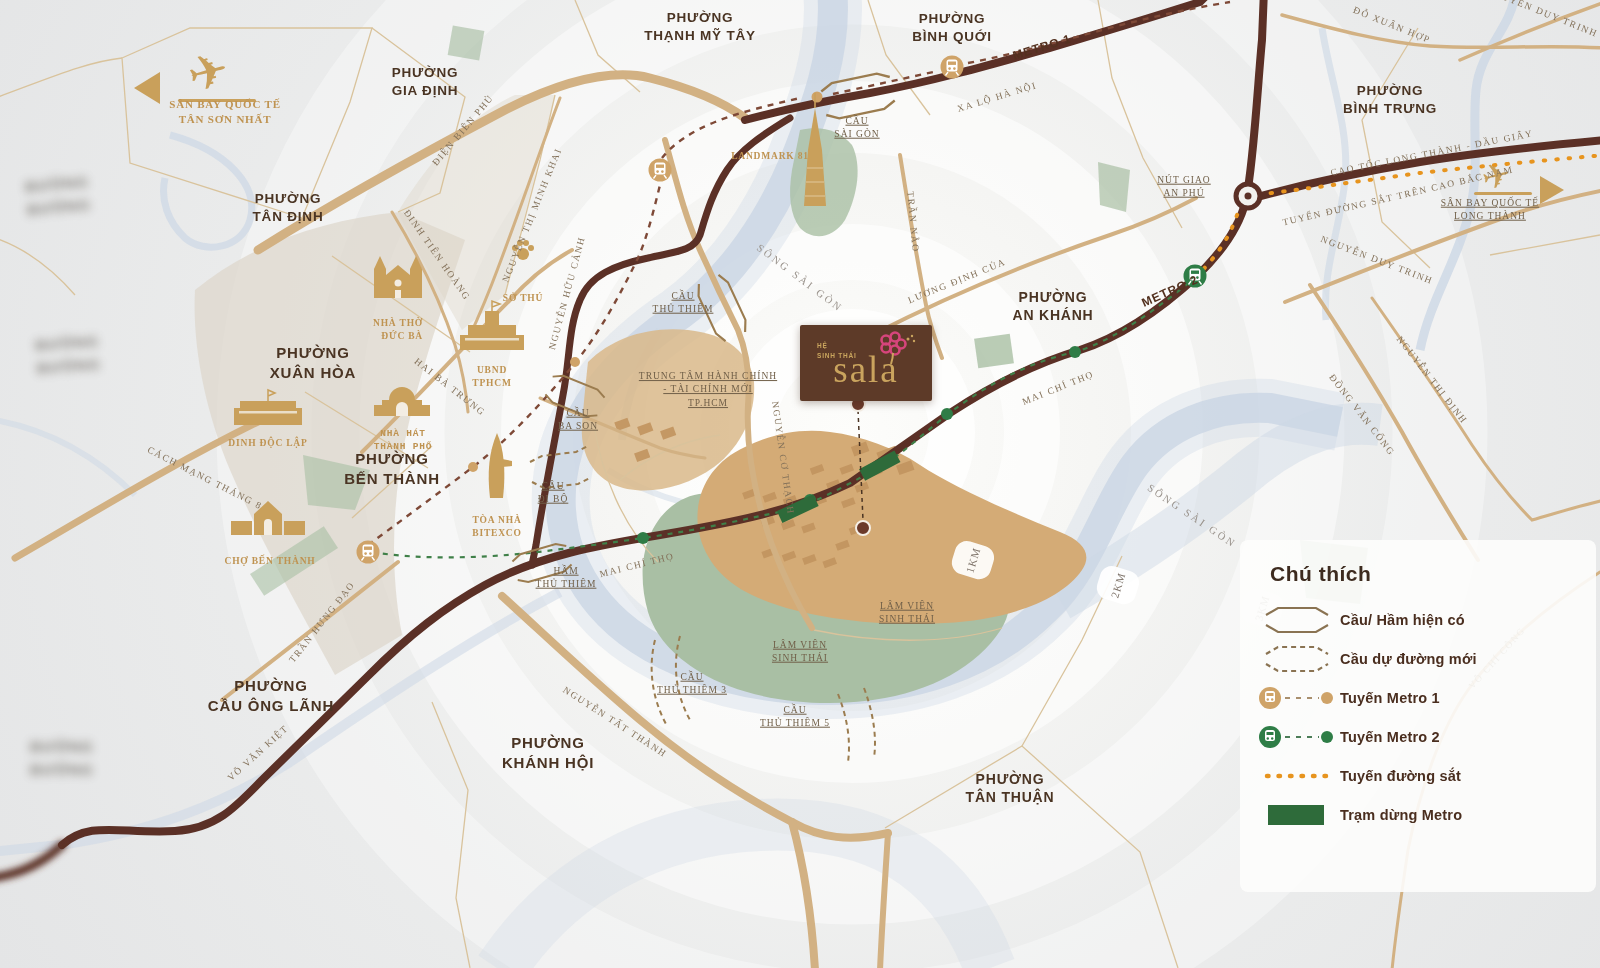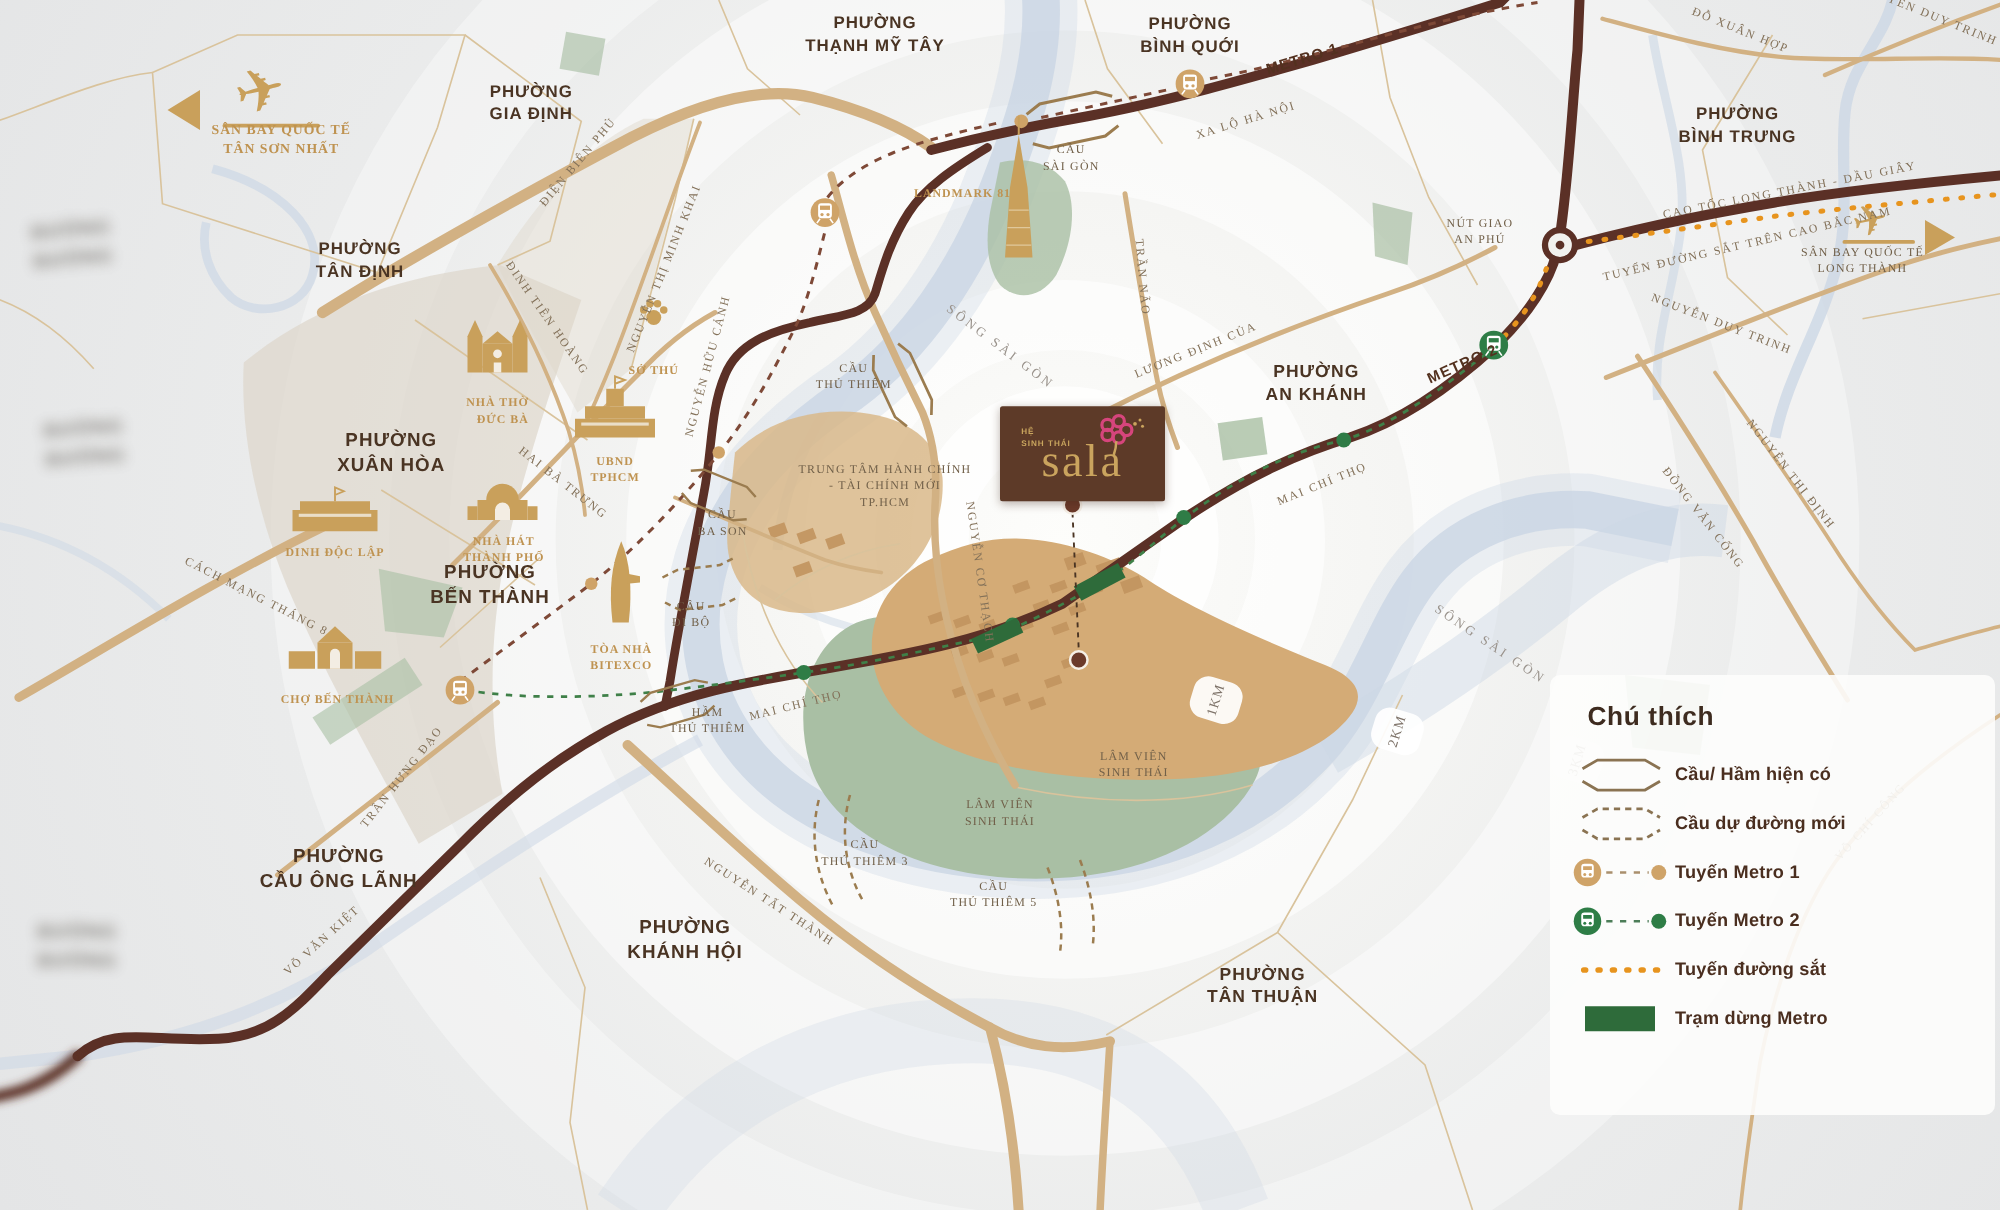--- a/index.html
+++ b/index.html
@@ -8,21 +8,21 @@
     background:radial-gradient(circle at 53% 45%, #fdfdfb 0%, #f5f5f3 28%, #ebecec 58%, #e4e5e6 100%);}
   svg.map{position:absolute;left:0;top:0;}
   
   #labels{position:absolute;left:0;top:0;width:100%;height:100%;}
   .lbl{position:absolute;text-align:center;white-space:nowrap;pointer-events:none;}
   .district{font-family:"Liberation Sans",sans-serif;font-weight:bold;color:#4a3423;
     font-size:13.5px;letter-spacing:.8px;line-height:1.3;}
   .landmark{font-family:"Liberation Serif",serif;font-weight:bold;color:#bf9351;
     font-size:9.5px;letter-spacing:.8px;line-height:1.35;}
   .place{font-family:"Liberation Serif",serif;color:#716049;
-    font-size:9.5px;letter-spacing:1px;line-height:1.4;}
+    font-size:9.5px;letter-spacing:1px;line-height:1.4;text-decoration:underline;}
   .road{font-family:"Liberation Serif",serif;color:#837159;
     font-size:9.5px;letter-spacing:1.6px;}
   .river{font-family:"Liberation Serif",serif;color:#9a938c;
     font-size:10.5px;letter-spacing:2.6px;}
   .metroline{font-family:"Liberation Sans",sans-serif;font-weight:bold;color:#53311f;
     font-size:12px;letter-spacing:1px;}
   .ringpill{background:rgba(255,255,255,.92);border-radius:12px;padding:14px 4px;
     font-family:"Liberation Serif",serif;color:#7d7268;font-size:11px;letter-spacing:1px;}
   .ringpill.faded{background:rgba(255,255,255,.45);color:#a9a39b;}
   .blurlbl{font-weight:bold;color:#5c564e;font-size:15px;letter-spacing:1px;line-height:1.5;
@@ -368,21 +368,21 @@
         <div>NHÀ THỜ</div>
         <div>ĐỨC BÀ</div>
       </div>
       <div class="lbl landmark" style="left: 492px; top: 377px; transform: translate(-50%, -50%) rotate(0deg);">
         <div>UBND</div>
         <div>TPHCM</div>
       </div>
       <div class="lbl landmark" style="left: 268px; top: 443px; transform: translate(-50%, -50%) rotate(0deg);">
         <div>DINH ĐỘC LẬP</div>
       </div>
-      <div class="lbl landmark" style="left: 403px; top: 441px; transform: translate(-50%, -50%) rotate(0deg);">
+      <div class="lbl landmark" style="left: 403px; top: 441px; transform: translate(-50%, -50%) rotate(0deg); font-family: Liberation Mono, monospace;">
         <div>NHÀ HÁT</div>
         <div>THÀNH PHỐ</div>
       </div>
       <div class="lbl landmark" style="left: 497px; top: 527px; transform: translate(-50%, -50%) rotate(0deg);">
         <div>TÒA NHÀ</div>
         <div>BITEXCO</div>
       </div>
       <div class="lbl landmark" style="left: 270px; top: 561px; transform: translate(-50%, -50%) rotate(0deg);">
         <div>CHỢ BẾN THÀNH</div>
       </div>

